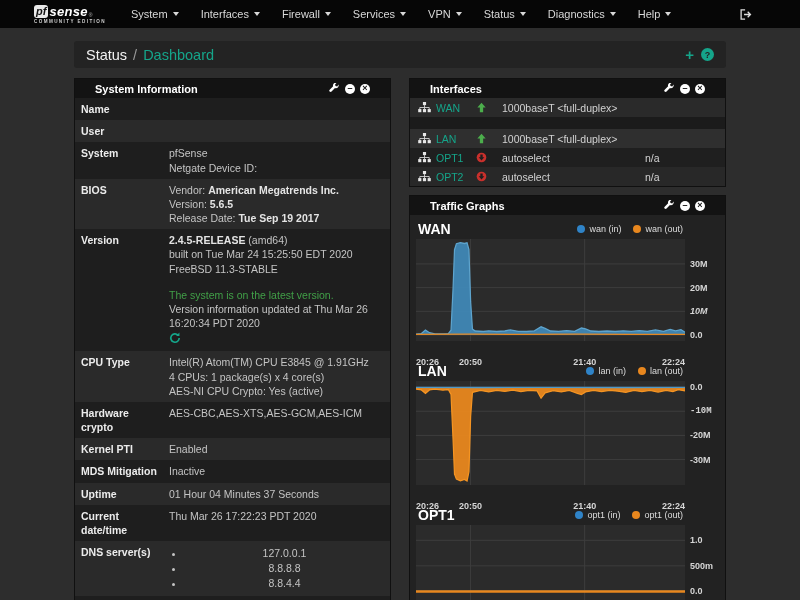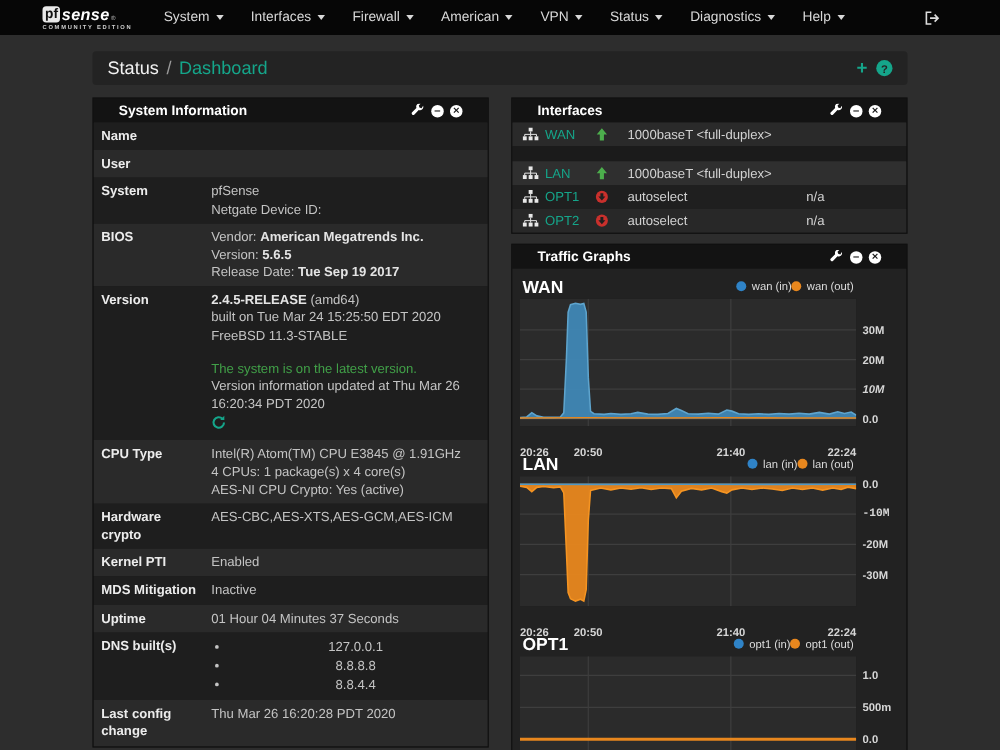--- a/index.html
+++ b/index.html
@@ -8,21 +8,21 @@
     width:800px; height:600px; overflow:hidden;
     background:#2d2d2d;
     font-family:"Liberation Sans", sans-serif;
     color:#c8c8c8;
   }
   
   .navbar { background:#060606; height:28px; width:100%; }
   .nav-inner { width:732px; margin:0 auto; height:28px; display:flex; align-items:center; }
   .brand { display:flex; flex-direction:column; justify-content:center; margin-right:14px; cursor:pointer; }
   .brand-row { display:flex; align-items:flex-end; }
-  .pf-box { background:#e9e9e9; color:#111; font-weight:bold; 
+  .pf-box { background:#e9e9e9; color:#111; font-weight:bold; font-style:italic;
             font-size:11px; padding:0 2px; border-radius:3px; margin-right:1px; line-height:13px; }
   .brand-sense { color:#fff; font-weight:bold; font-size:13px; letter-spacing:.3px; line-height:13px;font-style:italic; }
   .brand-reg { color:#bbb; font-size:5px; margin-left:1px; }
   .brand-edition { color:#cfcfcf; font-size:4.6px; letter-spacing:1.4px; font-weight:bold; margin-top:1px; }
   .menus { list-style:none; display:flex; margin:0; padding:0; flex:1; }
   .menu-item { color:#d8d8d8; font-size:11px; padding:0 11px; display:flex; align-items:center; gap:5px; cursor:pointer; white-space:nowrap; }
   .caret { width:0; height:0; border-left:3.5px solid transparent; border-right:3.5px solid transparent; border-top:4px solid #d8d8d8; display:inline-block; }
   .signout { margin-left:4px; margin-right:14px; display:flex; align-items:center; cursor:pointer; }
   
   .breadcrumb-bar { width:652px; margin:13px auto 10px auto; background:#232323; border-radius:3px;
@@ -65,21 +65,21 @@
   .iface-name { width:40px; color:#15a58a; }
   .iface-status { width:26px; display:flex; }
   .iface-media { flex:1; color:#d2d2d2; }
   .iface-na { width:72px; color:#d2d2d2; }
   .iface-gap { height:12px; background:#1b1b1b; }
   
   .graphs-body { padding:4px 6px 0 6px; background:#222; }
   .graph { margin-bottom:7px; }
   .graph-head { display:flex; align-items:center; padding:1px 0 2px 2px; height:20px; }
   .graph-title { font-size:14px; font-weight:bold; color:#fff; flex:1; }
-  .legend { display:flex; align-items:center; margin-right:36px; }
+  .legend { display:flex; gap:12px; align-items:center; margin-right:36px; }
   .legend-item { display:flex; align-items:center; gap:4px; font-size:9px; color:#ddd; }
   .legend-dot { width:8px; height:8px; border-radius:50%; }
   .plot-row { display:flex; }
   .plot { flex:1; position:relative; }
   .plot svg { display:block; width:100%; }
   .ylabels { width:34px; position:relative; font-size:9px; font-weight:bold; color:#d6d6d6; }
   .ylabels span { position:absolute; left:5px; transform:translateY(-50%); }
   .xlabels { position:relative; height:13px; margin-right:34px; font-size:9px; font-weight:bold; color:#d6d6d6; }
   .xlabels span { position:absolute; top:16px; }
 </style>
@@ -103,21 +103,21 @@
         </li>
         <li class="menu-item">
           <span>Interfaces</span>
           <span class="caret"></span>
         </li>
         <li class="menu-item">
           <span>Firewall</span>
           <span class="caret"></span>
         </li>
         <li class="menu-item">
-          <span>American</span>
+          <span>Services</span>
           <span class="caret"></span>
         </li>
         <li class="menu-item">
           <span>VPN</span>
           <span class="caret"></span>
         </li>
         <li class="menu-item">
           <span>Status</span>
           <span class="caret"></span>
         </li>
@@ -228,21 +228,25 @@
         </div>
         <div class="si-row">
           <div class="si-label">MDS Mitigation</div>
           <div class="si-value">Inactive</div>
         </div>
         <div class="si-row">
           <div class="si-label">Uptime</div>
           <div class="si-value">01 Hour 04 Minutes 37 Seconds</div>
         </div>
         <div class="si-row">
-          <div class="si-label">DNS built(s)</div>
+          <div class="si-label">Current date/time</div>
+          <div class="si-value">Thu Mar 26 17:22:23 PDT 2020</div>
+        </div>
+        <div class="si-row">
+          <div class="si-label">DNS server(s)</div>
           <div class="si-value">
             <ul class="dns-list" id="dns-list">
                 <li>127.0.0.1</li>
                 <li>8.8.8.8</li>
                 <li>8.8.4.4</li>
               </ul>
           </div>
         </div>
         <div class="si-row">
           <div class="si-label">Last config change</div>

